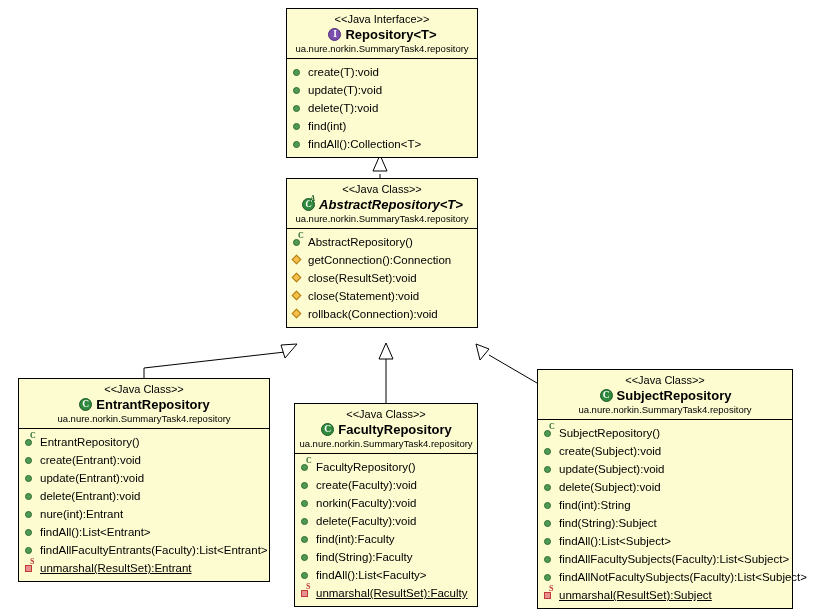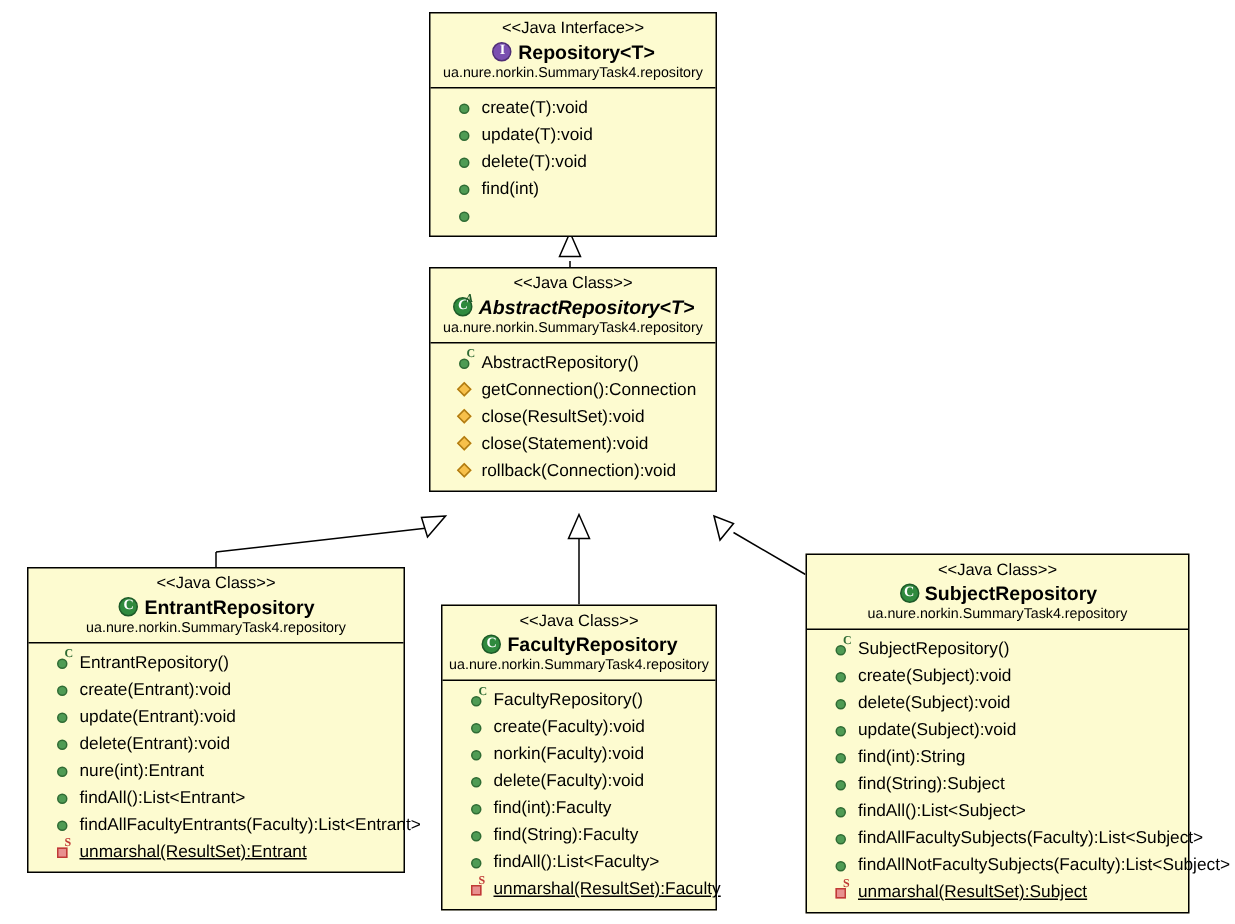--- a/index.html
+++ b/index.html
@@ -70,21 +70,21 @@
     white-space: nowrap;
   }
 
   .uml-members {
     padding: 4px 0 4px 0;
   }
   .member-row {
     display: flex;
     align-items: center;
     gap: 5px;
-    padding: 0 4px 0 18px;
+    padding: 0 4px 0 5px;
     height: 18px;
     font-size: 11.5px;
     line-height: 18px;
     white-space: nowrap;
   }
   .member-label { display: inline-block; }
   .member-label.static { text-decoration: underline; }
 
   
   .vis-icon {
@@ -232,20 +232,21 @@
           <div class="member-row">
             <span class="vis-icon">
               <span class="glyph-circle"></span>
             </span>
             <span class="member-label">find(int)</span>
           </div>
           <div class="member-row">
             <span class="vis-icon">
               <span class="glyph-circle"></span>
             </span>
+            <span class="member-label">findAll():Collection&lt;T&gt;</span>
           </div>
         </div>
       </div>
       <div class="uml-box" style="left: 286px; top: 178px; width: 192px;">
         <div class="uml-header">
           <div class="stereotype">&lt;&lt;Java Class&gt;&gt;</div>
           <div class="type-title abstract-name">
             <span class="type-icon">
               <span class="disc disc-class">C</span>
               <span class="abs-badge">A</span>
@@ -438,27 +439,27 @@
           <div class="member-row">
             <span class="vis-icon">
               <span class="glyph-circle"></span>
             </span>
             <span class="member-label">create(Subject):void</span>
           </div>
           <div class="member-row">
             <span class="vis-icon">
               <span class="glyph-circle"></span>
             </span>
+            <span class="member-label">update(Subject):void</span>
+          </div>
+          <div class="member-row">
+            <span class="vis-icon">
+              <span class="glyph-circle"></span>
+            </span>
             <span class="member-label">delete(Subject):void</span>
-          </div>
-          <div class="member-row">
-            <span class="vis-icon">
-              <span class="glyph-circle"></span>
-            </span>
-            <span class="member-label">update(Subject):void</span>
           </div>
           <div class="member-row">
             <span class="vis-icon">
               <span class="glyph-circle"></span>
             </span>
             <span class="member-label">find(int):String</span>
           </div>
           <div class="member-row">
             <span class="vis-icon">
               <span class="glyph-circle"></span>

